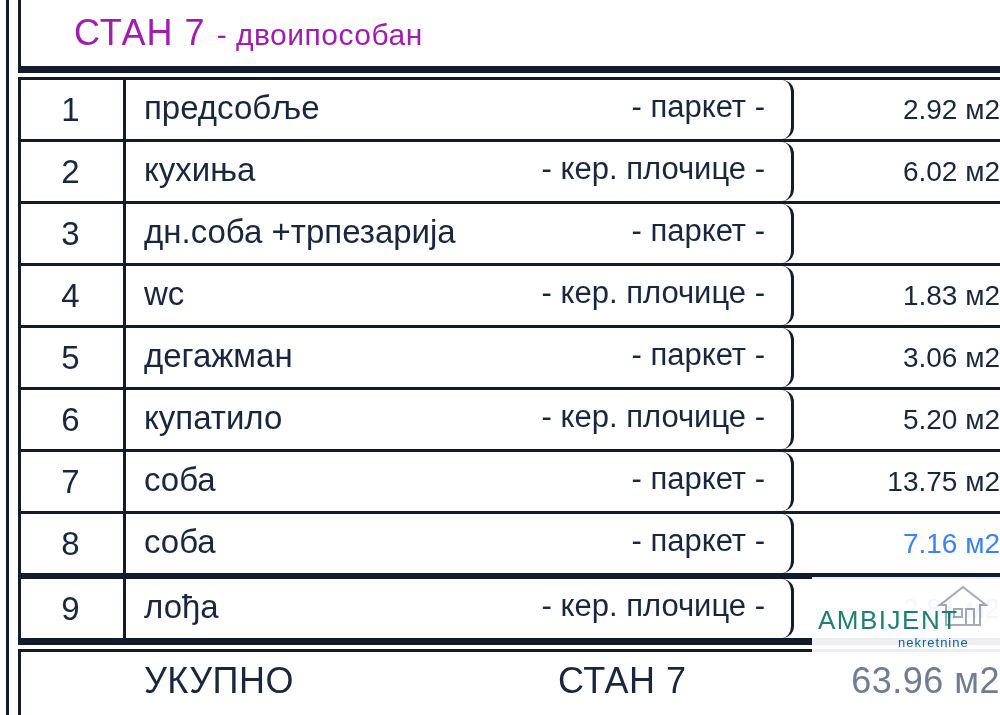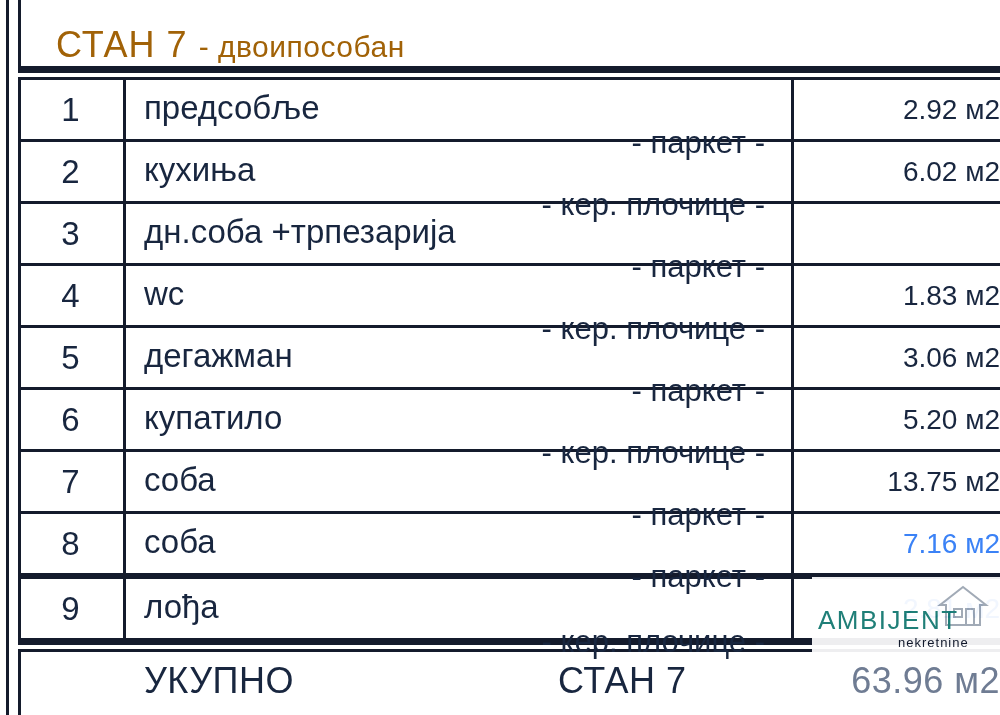--- a/index.html
+++ b/index.html
@@ -50,27 +50,26 @@
   }
 
   
   .title-row {
     position: relative;
     height: 66px;
     box-sizing: border-box;
   }
   .title-text {
     position: absolute;
-    left: 38px;
+    left: 56px;
     top: 12px;
     font-size: 36px;
     letter-spacing: 1px;
-    color: #a16207;
+    color: #a21caf;
     white-space: nowrap;
-    margin-top: 12px;
   }
   .title-sub {
     font-size: 30px;
     letter-spacing: 0.5px;
   }
 
   .rule-thick {
     height: 7px;
     background: #141b2c;
   }
@@ -103,37 +102,37 @@
     line-height: 59px;
     height: 59px;
     box-sizing: border-box;
   }
   .row .desc {
     flex: 0 0 668px;
     position: relative;
     height: 59px;
     border-right: 3px solid #141b2c;
     box-sizing: border-box;
+    border-radius: 12px;
   }
   .row .name {
     position: absolute;
     left: 18px;
     top: 9px;
     font-size: 33px;
     color: #18263f;
     white-space: nowrap;
   }
   .row .mat {
     position: absolute;
     right: 26px;
     top: 9px;
     font-size: 31px;
     color: #18263f;
     white-space: nowrap;
-    margin-top: 36px;
   }
   .row .area {
     flex: 1 1 auto;
     text-align: right;
     padding-right: 0px;
     font-size: 28px;
     color: #18263f;
     white-space: nowrap;
     overflow: hidden;
   }
@@ -202,21 +201,21 @@
     font-size: 26px;
     letter-spacing: 1.5px;
     color: #0f766e;
   }
   .wm-sub {
     position: absolute;
     left: 86px;
     top: 58px;
     font-size: 13px;
     letter-spacing: 1px;
-    color: #0f172a;
+    color: #0369a1;
   }
   .wm-house {
     position: absolute;
     right: 10px;
     top: 6px;
     width: 54px;
     height: 44px;
   }
 </style>
 </head>

